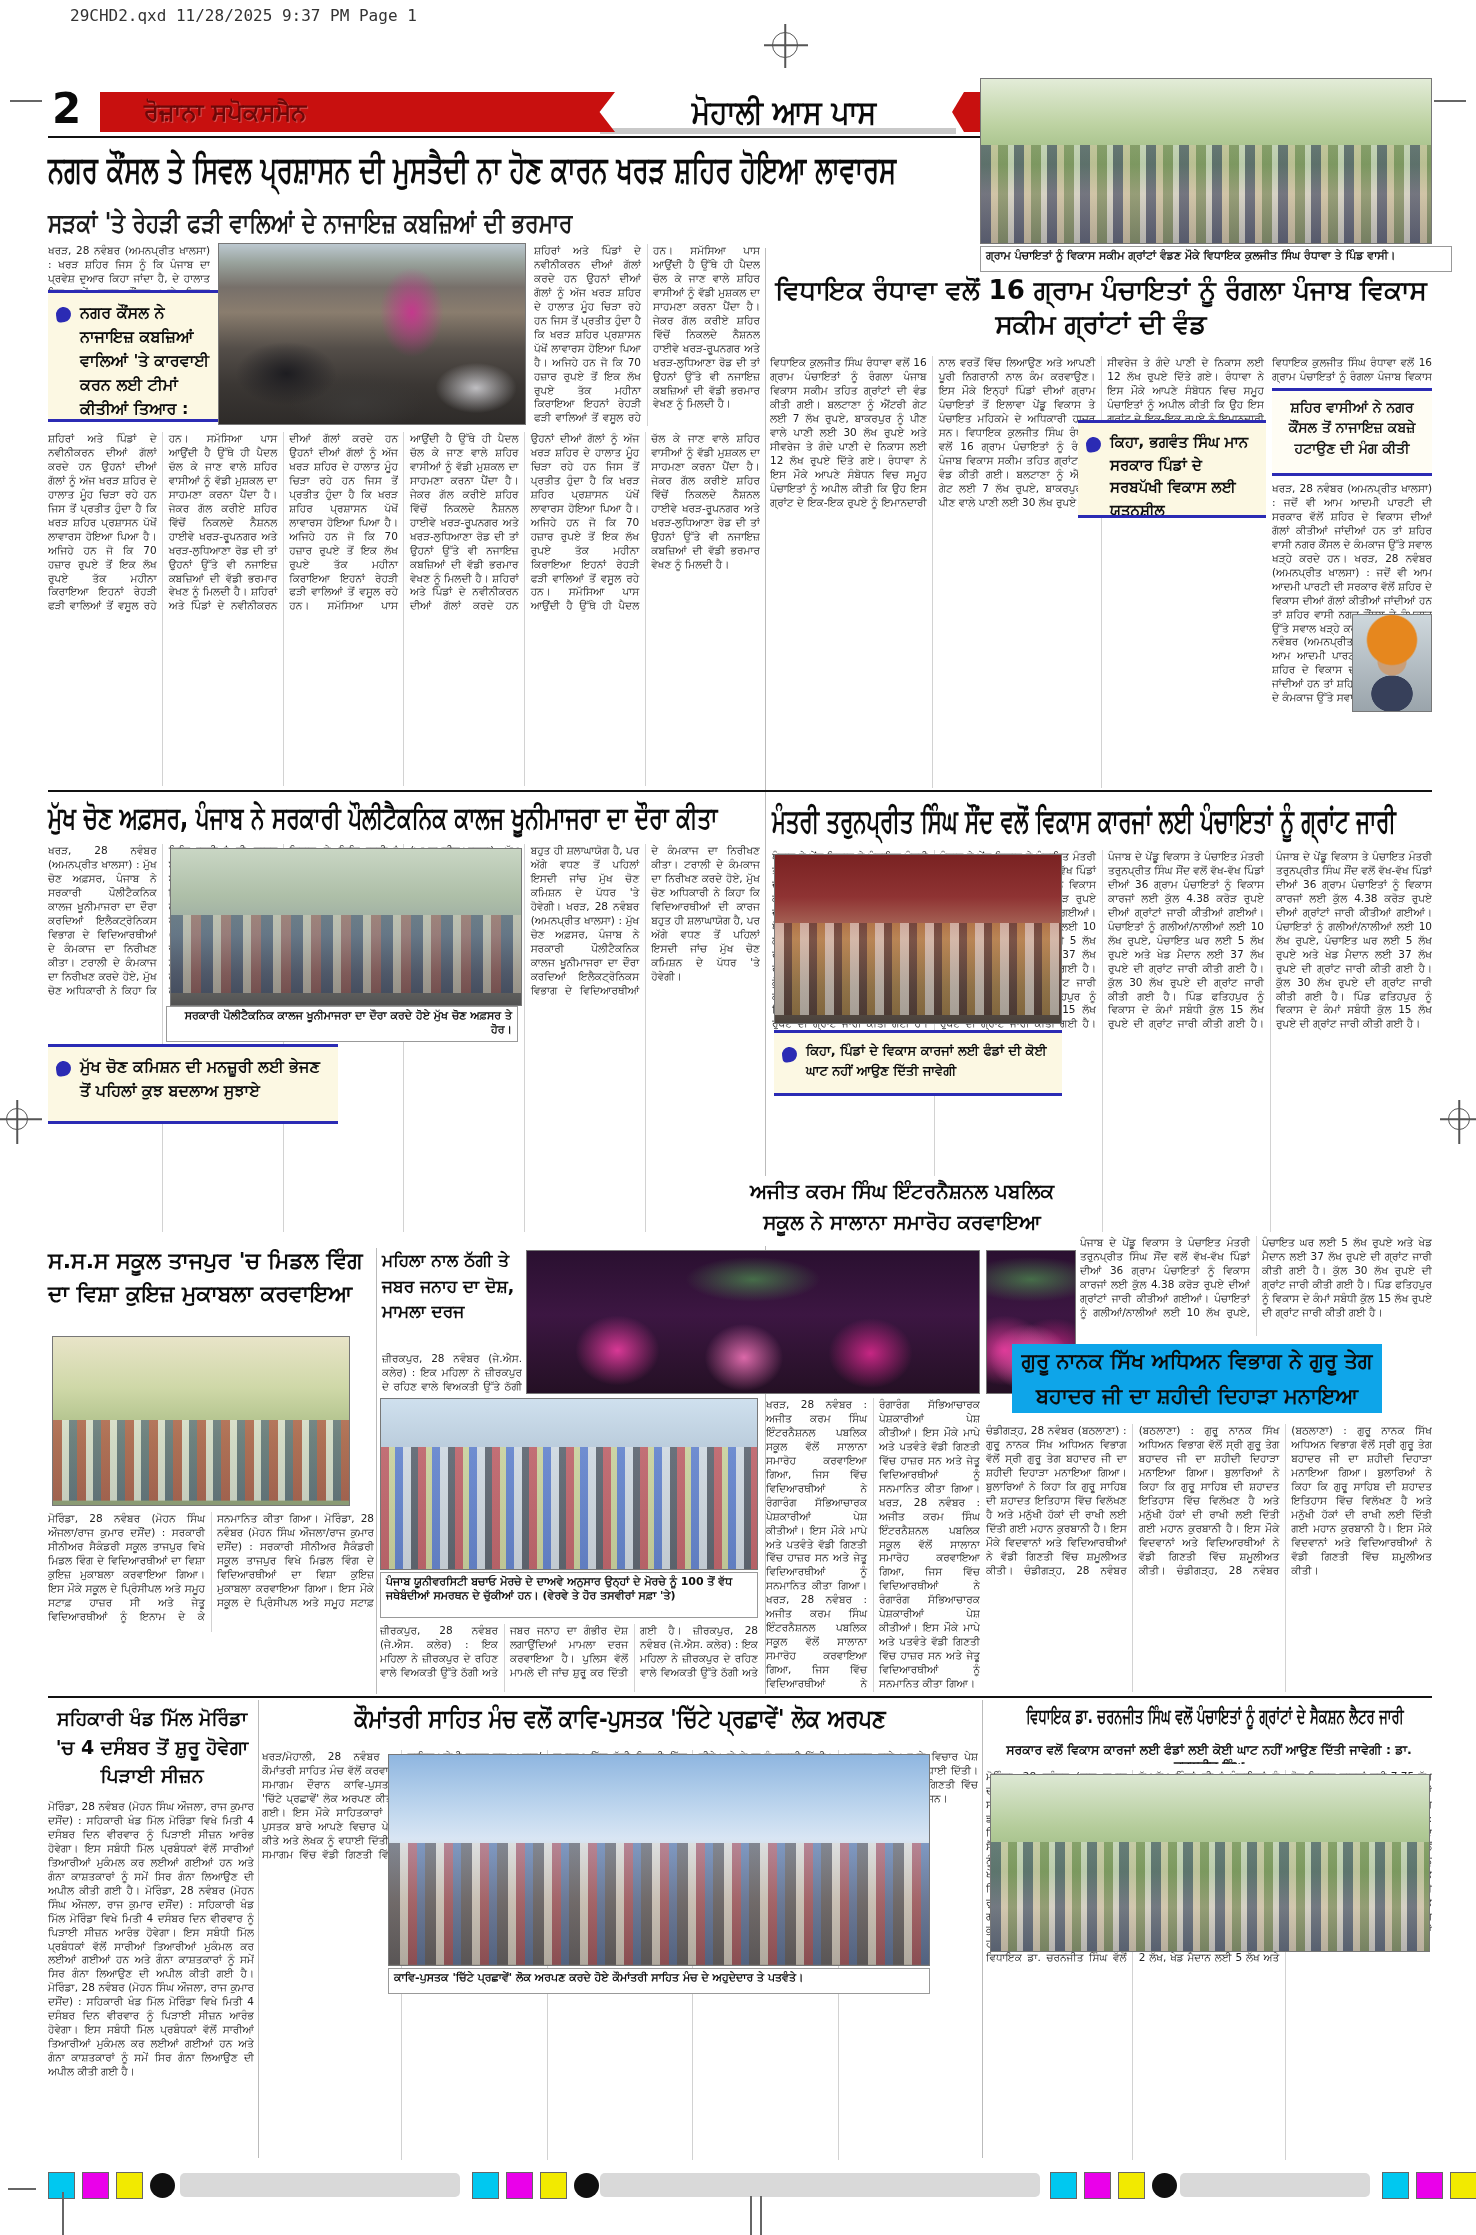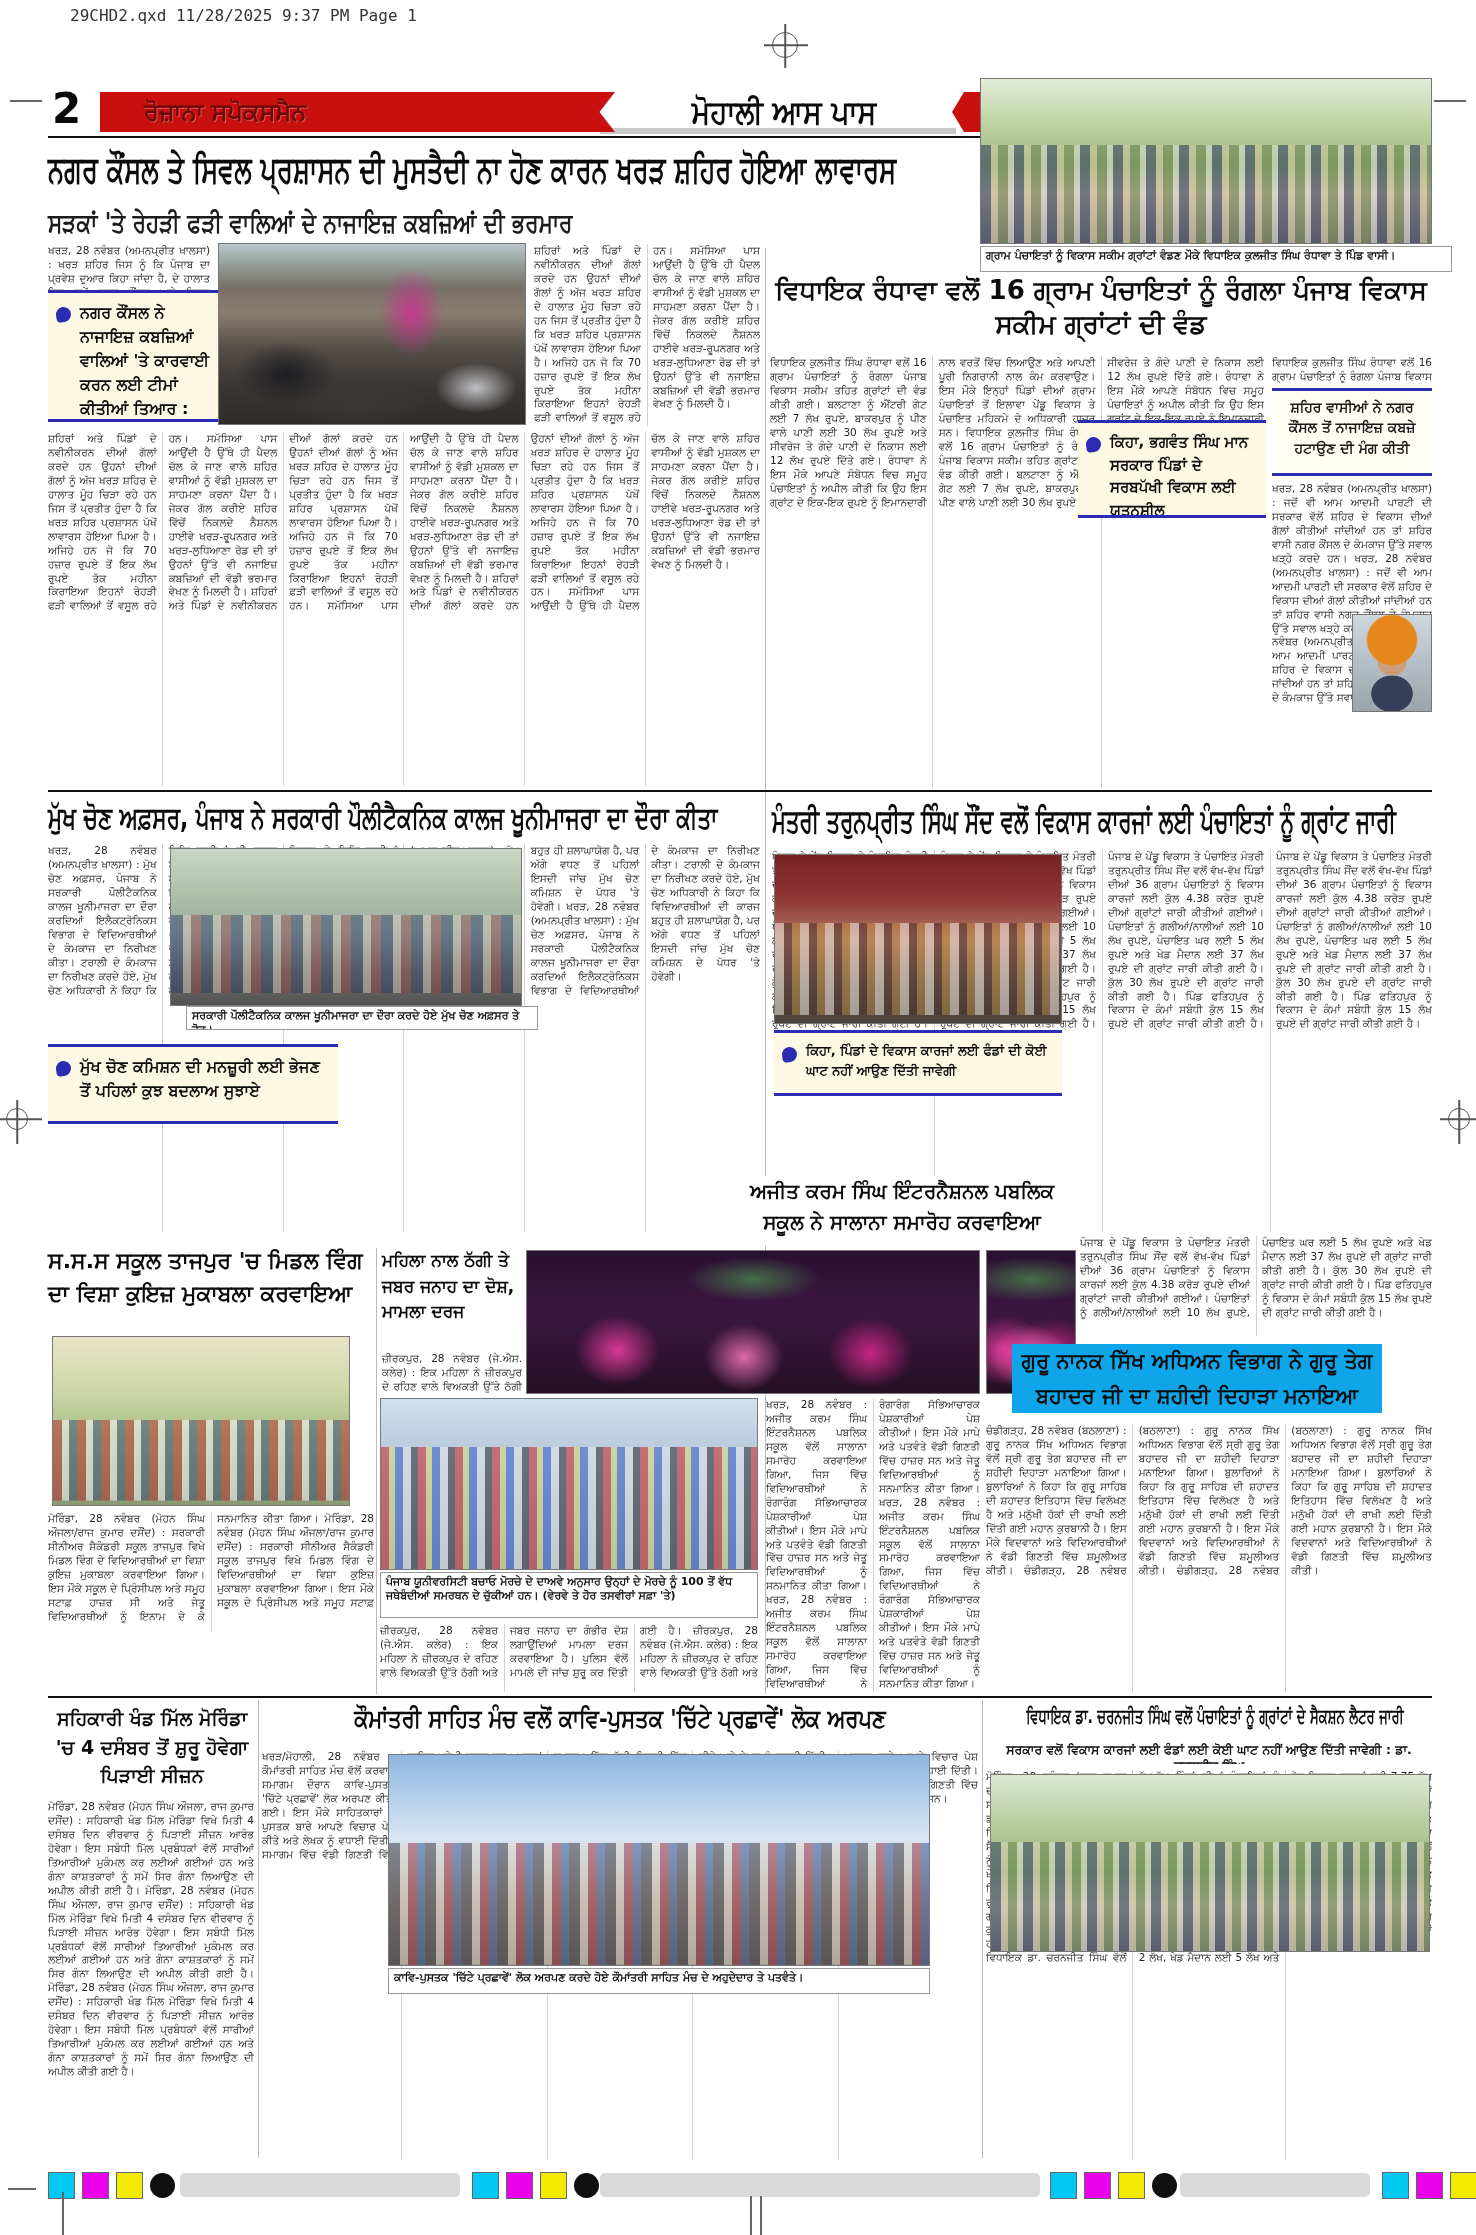--- a/index.html
+++ b/index.html
@@ -138,21 +138,21 @@
   <div class="abs bodytext" style="left:1272px;top:356px;width:160px;height:28px;">ਵਿਧਾਇਕ ਕੁਲਜੀਤ ਸਿੰਘ ਰੰਧਾਵਾ ਵਲੋਂ 16 ਗ੍ਰਾਮ ਪੰਚਾਇਤਾਂ ਨੂੰ ਰੰਗਲਾ ਪੰਜਾਬ ਵਿਕਾਸ ਸਕੀਮ ਤਹਿਤ ਗ੍ਰਾਂਟਾਂ ਦੀ ਵੰਡ ਕੀਤੀ ਗਈ। ਬਲਟਾਣਾ ਨੂੰ ਐਂਟਰੀ ਗੇਟ ਲਈ 7 ਲੱਖ ਰੁਪਏ, ਬਾਕਰਪੁਰ ਨੂੰ ਪੀਣ ਵਾਲੇ ਪਾਣੀ ਲਈ 30 ਲੱਖ ਰੁਪਏ ਅਤੇ ਸੀਵਰੇਜ ਤੇ ਗੰਦੇ ਪਾਣੀ ਦੇ ਨਿਕਾਸ ਲਈ 12 ਲੱਖ ਰੁਪਏ ਦਿੱਤੇ ਗਏ। ਰੰਧਾਵਾ ਨੇ ਇਸ ਮੌਕੇ ਆਪਣੇ ਸੰਬੋਧਨ ਵਿਚ ਸਮੂਹ ਪੰਚਾਇਤਾਂ ਨੂੰ ਅਪੀਲ ਕੀਤੀ ਕਿ ਉਹ ਇਸ ਗ੍ਰਾਂਟ ਦੇ ਇਕ-ਇਕ ਰੁਪਏ ਨੂੰ ਇਮਾਨਦਾਰੀ ਨਾਲ ਵਰਤੋਂ ਵਿੱਚ ਲਿਆਉਣ ਅਤੇ ਆਪਣੀ ਪੂਰੀ ਨਿਗਰਾਨੀ ਨਾਲ ਕੰਮ ਕਰਵਾਉਣ। ਇਸ ਮੌਕੇ ਇਨ੍ਹਾਂ ਪਿੰਡਾਂ ਦੀਆਂ ਗ੍ਰਾਮ ਪੰਚਾਇਤਾਂ ਤੋਂ ਇਲਾਵਾ ਪੇਂਡੂ ਵਿਕਾਸ ਤੇ ਪੰਚਾਇਤ ਮਹਿਕਮੇ ਦੇ ਅਧਿਕਾਰੀ ਹਾਜ਼ਰ ਸਨ।</div>
   <div class="abs minihl" style="left:1272px;top:388px;width:160px;height:88px;">ਸ਼ਹਿਰ ਵਾਸੀਆਂ ਨੇ ਨਗਰ ਕੌਂਸਲ ਤੋਂ ਨਾਜਾਇਜ਼ ਕਬਜ਼ੇ ਹਟਾਉਣ ਦੀ ਮੰਗ ਕੀਤੀ</div>
   <div class="abs bodytext" style="left:1272px;top:482px;width:160px;height:306px;">ਖਰੜ, 28 ਨਵੰਬਰ (ਅਮਨਪ੍ਰੀਤ ਖਾਲਸਾ) : ਜਦੋਂ ਵੀ ਆਮ ਆਦਮੀ ਪਾਰਟੀ ਦੀ ਸਰਕਾਰ ਵੱਲੋਂ ਸ਼ਹਿਰ ਦੇ ਵਿਕਾਸ ਦੀਆਂ ਗੱਲਾਂ ਕੀਤੀਆਂ ਜਾਂਦੀਆਂ ਹਨ ਤਾਂ ਸ਼ਹਿਰ ਵਾਸੀ ਨਗਰ ਕੌਂਸਲ ਦੇ ਕੰਮਕਾਜ ਉੱਤੇ ਸਵਾਲ ਖੜ੍ਹੇ ਕਰਦੇ ਹਨ। ਖਰੜ, 28 ਨਵੰਬਰ (ਅਮਨਪ੍ਰੀਤ ਖਾਲਸਾ) : ਜਦੋਂ ਵੀ ਆਮ ਆਦਮੀ ਪਾਰਟੀ ਦੀ ਸਰਕਾਰ ਵੱਲੋਂ ਸ਼ਹਿਰ ਦੇ ਵਿਕਾਸ ਦੀਆਂ ਗੱਲਾਂ ਕੀਤੀਆਂ ਜਾਂਦੀਆਂ ਹਨ ਤਾਂ ਸ਼ਹਿਰ ਵਾਸੀ ਨਗਰ ਕੌਂਸਲ ਦੇ ਕੰਮਕਾਜ ਉੱਤੇ ਸਵਾਲ ਖੜ੍ਹੇ ਕਰਦੇ ਹਨ। ਖਰੜ, 28 ਨਵੰਬਰ (ਅਮਨਪ੍ਰੀਤ ਖਾਲਸਾ) : ਜਦੋਂ ਵੀ ਆਮ ਆਦਮੀ ਪਾਰਟੀ ਦੀ ਸਰਕਾਰ ਵੱਲੋਂ ਸ਼ਹਿਰ ਦੇ ਵਿਕਾਸ ਦੀਆਂ ਗੱਲਾਂ ਕੀਤੀਆਂ ਜਾਂਦੀਆਂ ਹਨ ਤਾਂ ਸ਼ਹਿਰ ਵਾਸੀ ਨਗਰ ਕੌਂਸਲ ਦੇ ਕੰਮਕਾਜ ਉੱਤੇ ਸਵਾਲ ਖੜ੍ਹੇ ਕਰਦੇ ਹਨ।</div>
   <div class="abs ph ph-portrait" style="left:1352px;top:614px;width:80px;height:98px;"></div>
 
   <div class="abs blackrule" style="left:48px;top:790px;width:1384px;height:2px;"></div>
 
   <div class="abs hl nowrap" style="left:48px;top:800px;font-size:24px;transform:scale(.9,1.25);transform-origin:top left;">ਮੁੱਖ ਚੋਣ ਅਫ਼ਸਰ, ਪੰਜਾਬ ਨੇ ਸਰਕਾਰੀ ਪੌਲੀਟੈਕਨਿਕ ਕਾਲਜ ਖੂਨੀਮਾਜਰਾ ਦਾ ਦੌਰਾ ਕੀਤਾ</div>
   <div class="abs bodytext" style="left:48px;top:844px;width:712px;height:388px;column-count:6;">ਖਰੜ, 28 ਨਵੰਬਰ (ਅਮਨਪ੍ਰੀਤ ਖਾਲਸਾ) : ਮੁੱਖ ਚੋਣ ਅਫ਼ਸਰ, ਪੰਜਾਬ ਨੇ ਸਰਕਾਰੀ ਪੌਲੀਟੈਕਨਿਕ ਕਾਲਜ ਖੂਨੀਮਾਜਰਾ ਦਾ ਦੌਰਾ ਕਰਦਿਆਂ ਇਲੈਕਟ੍ਰੋਨਿਕਸ ਵਿਭਾਗ ਦੇ ਵਿਦਿਆਰਥੀਆਂ ਦੇ ਕੰਮਕਾਜ ਦਾ ਨਿਰੀਖਣ ਕੀਤਾ। ਟਰਾਲੀ ਦੇ ਕੰਮਕਾਜ ਦਾ ਨਿਰੀਖਣ ਕਰਦੇ ਹੋਏ, ਮੁੱਖ ਚੋਣ ਅਧਿਕਾਰੀ ਨੇ ਕਿਹਾ ਕਿ ਵਿਦਿਆਰਥੀਆਂ ਦੀ ਕਾਰਜ ਬਹੁਤ ਹੀ ਸ਼ਲਾਘਾਯੋਗ ਹੈ, ਪਰ ਅੱਗੇ ਵਧਣ ਤੋਂ ਪਹਿਲਾਂ ਇਸਦੀ ਜਾਂਚ ਮੁੱਖ ਚੋਣ ਕਮਿਸ਼ਨ ਦੇ ਪੱਧਰ 'ਤੇ ਹੋਵੇਗੀ। ਖਰੜ, 28 ਨਵੰਬਰ (ਅਮਨਪ੍ਰੀਤ ਖਾਲਸਾ) : ਮੁੱਖ ਚੋਣ ਅਫ਼ਸਰ, ਪੰਜਾਬ ਨੇ ਸਰਕਾਰੀ ਪੌਲੀਟੈਕਨਿਕ ਕਾਲਜ ਖੂਨੀਮਾਜਰਾ ਦਾ ਦੌਰਾ ਕਰਦਿਆਂ ਇਲੈਕਟ੍ਰੋਨਿਕਸ ਵਿਭਾਗ ਦੇ ਵਿਦਿਆਰਥੀਆਂ ਦੇ ਕੰਮਕਾਜ ਦਾ ਨਿਰੀਖਣ ਕੀਤਾ। ਟਰਾਲੀ ਦੇ ਕੰਮਕਾਜ ਦਾ ਨਿਰੀਖਣ ਕਰਦੇ ਹੋਏ, ਮੁੱਖ ਚੋਣ ਅਧਿਕਾਰੀ ਨੇ ਕਿਹਾ ਕਿ ਵਿਦਿਆਰਥੀਆਂ ਦੀ ਕਾਰਜ ਬਹੁਤ ਹੀ ਸ਼ਲਾਘਾਯੋਗ ਹੈ, ਪਰ ਅੱਗੇ ਵਧਣ ਤੋਂ ਪਹਿਲਾਂ ਇਸਦੀ ਜਾਂਚ ਮੁੱਖ ਚੋਣ ਕਮਿਸ਼ਨ ਦੇ ਪੱਧਰ 'ਤੇ ਹੋਵੇਗੀ। ਖਰੜ, 28 ਨਵੰਬਰ (ਅਮਨਪ੍ਰੀਤ ਖਾਲਸਾ) : ਮੁੱਖ ਚੋਣ ਅਫ਼ਸਰ, ਪੰਜਾਬ ਨੇ ਸਰਕਾਰੀ ਪੌਲੀਟੈਕਨਿਕ ਕਾਲਜ ਖੂਨੀਮਾਜਰਾ ਦਾ ਦੌਰਾ ਕਰਦਿਆਂ ਇਲੈਕਟ੍ਰੋਨਿਕਸ ਵਿਭਾਗ ਦੇ ਵਿਦਿਆਰਥੀਆਂ ਦੇ ਕੰਮਕਾਜ ਦਾ ਨਿਰੀਖਣ ਕੀਤਾ। ਟਰਾਲੀ ਦੇ ਕੰਮਕਾਜ ਦਾ ਨਿਰੀਖਣ ਕਰਦੇ ਹੋਏ, ਮੁੱਖ ਚੋਣ ਅਧਿਕਾਰੀ ਨੇ ਕਿਹਾ ਕਿ ਵਿਦਿਆਰਥੀਆਂ ਦੀ ਕਾਰਜ ਬਹੁਤ ਹੀ ਸ਼ਲਾਘਾਯੋਗ ਹੈ, ਪਰ ਅੱਗੇ ਵਧਣ ਤੋਂ ਪਹਿਲਾਂ ਇਸਦੀ ਜਾਂਚ ਮੁੱਖ ਚੋਣ ਕਮਿਸ਼ਨ ਦੇ ਪੱਧਰ 'ਤੇ ਹੋਵੇਗੀ। ਖਰੜ, 28 ਨਵੰਬਰ (ਅਮਨਪ੍ਰੀਤ ਖਾਲਸਾ) : ਮੁੱਖ ਚੋਣ ਅਫ਼ਸਰ, ਪੰਜਾਬ ਨੇ ਸਰਕਾਰੀ ਪੌਲੀਟੈਕਨਿਕ ਕਾਲਜ ਖੂਨੀਮਾਜਰਾ ਦਾ ਦੌਰਾ ਕਰਦਿਆਂ ਇਲੈਕਟ੍ਰੋਨਿਕਸ ਵਿਭਾਗ ਦੇ ਵਿਦਿਆਰਥੀਆਂ ਦੇ ਕੰਮਕਾਜ ਦਾ ਨਿਰੀਖਣ ਕੀਤਾ। ਟਰਾਲੀ ਦੇ ਕੰਮਕਾਜ ਦਾ ਨਿਰੀਖਣ ਕਰਦੇ ਹੋਏ, ਮੁੱਖ ਚੋਣ ਅਧਿਕਾਰੀ ਨੇ ਕਿਹਾ ਕਿ ਵਿਦਿਆਰਥੀਆਂ ਦੀ ਕਾਰਜ ਬਹੁਤ ਹੀ ਸ਼ਲਾਘਾਯੋਗ ਹੈ, ਪਰ ਅੱਗੇ ਵਧਣ ਤੋਂ ਪਹਿਲਾਂ ਇਸਦੀ ਜਾਂਚ ਮੁੱਖ ਚੋਣ ਕਮਿਸ਼ਨ ਦੇ ਪੱਧਰ 'ਤੇ ਹੋਵੇਗੀ।</div>
   <div class="abs ph ph-college" style="left:170px;top:848px;width:352px;height:158px;"></div>
-  <div class="abs caption" style="left:186px;top:1006px;width:352px;height:24px;">ਸਰਕਾਰੀ ਪੌਲੀਟੈਕਨਿਕ ਕਾਲਜ ਖੂਨੀਮਾਜਰਾ ਦਾ ਦੌਰਾ ਕਰਦੇ ਹੋਏ ਮੁੱਖ ਚੋਣ ਅਫ਼ਸਰ ਤੇ ਹੋਰ।</div>
+  <div class="abs caption" style="left:166px;top:1006px;width:352px;height:36px;text-align:right;">ਸਰਕਾਰੀ ਪੌਲੀਟੈਕਨਿਕ ਕਾਲਜ ਖੂਨੀਮਾਜਰਾ ਦਾ ਦੌਰਾ ਕਰਦੇ ਹੋਏ ਮੁੱਖ ਚੋਣ ਅਫ਼ਸਰ ਤੇ ਹੋਰ।</div>
   <div class="abs pq" style="left:48px;top:1044px;width:290px;height:80px;">
     <span class="qicon"></span>
     <span>ਮੁੱਖ ਚੋਣ ਕਮਿਸ਼ਨ ਦੀ ਮਨਜ਼ੂਰੀ ਲਈ ਭੇਜਣ ਤੋਂ ਪਹਿਲਾਂ ਕੁਝ ਬਦਲਾਅ ਸੁਝਾਏ</span>
   </div>
 
   <div class="abs hl nowrap" style="left:772px;top:802px;font-size:25px;transform:scale(.85,1.3);transform-origin:top left;">ਮੰਤਰੀ ਤਰੁਨਪ੍ਰੀਤ ਸਿੰਘ ਸੌਂਦ ਵਲੋਂ ਵਿਕਾਸ ਕਾਰਜਾਂ ਲਈ ਪੰਚਾਇਤਾਂ ਨੂੰ ਗ੍ਰਾਂਟ ਜਾਰੀ</div>
   <div class="abs bodytext" style="left:772px;top:850px;width:660px;height:382px;column-count:4;">ਪੰਜਾਬ ਦੇ ਪੇਂਡੂ ਵਿਕਾਸ ਤੇ ਪੰਚਾਇਤ ਮੰਤਰੀ ਤਰੁਨਪ੍ਰੀਤ ਸਿੰਘ ਸੌਂਦ ਵਲੋਂ ਵੱਖ-ਵੱਖ ਪਿੰਡਾਂ ਦੀਆਂ 36 ਗ੍ਰਾਮ ਪੰਚਾਇਤਾਂ ਨੂੰ ਵਿਕਾਸ ਕਾਰਜਾਂ ਲਈ ਕੁੱਲ 4.38 ਕਰੋੜ ਰੁਪਏ ਦੀਆਂ ਗ੍ਰਾਂਟਾਂ ਜਾਰੀ ਕੀਤੀਆਂ ਗਈਆਂ। ਪੰਚਾਇਤਾਂ ਨੂੰ ਗਲੀਆਂ/ਨਾਲੀਆਂ ਲਈ 10 ਲੱਖ ਰੁਪਏ, ਪੰਚਾਇਤ ਘਰ ਲਈ 5 ਲੱਖ ਰੁਪਏ ਅਤੇ ਖੇਡ ਮੈਦਾਨ ਲਈ 37 ਲੱਖ ਰੁਪਏ ਦੀ ਗ੍ਰਾਂਟ ਜਾਰੀ ਕੀਤੀ ਗਈ ਹੈ। ਕੁੱਲ 30 ਲੱਖ ਰੁਪਏ ਦੀ ਗ੍ਰਾਂਟ ਜਾਰੀ ਕੀਤੀ ਗਈ ਹੈ। ਪਿੰਡ ਫਤਿਹਪੁਰ ਨੂੰ ਵਿਕਾਸ ਦੇ ਕੰਮਾਂ ਸਬੰਧੀ ਕੁੱਲ 15 ਲੱਖ ਰੁਪਏ ਦੀ ਗ੍ਰਾਂਟ ਜਾਰੀ ਕੀਤੀ ਗਈ ਹੈ। ਪੰਜਾਬ ਦੇ ਪੇਂਡੂ ਵਿਕਾਸ ਤੇ ਪੰਚਾਇਤ ਮੰਤਰੀ ਤਰੁਨਪ੍ਰੀਤ ਸਿੰਘ ਸੌਂਦ ਵਲੋਂ ਵੱਖ-ਵੱਖ ਪਿੰਡਾਂ ਦੀਆਂ 36 ਗ੍ਰਾਮ ਪੰਚਾਇਤਾਂ ਨੂੰ ਵਿਕਾਸ ਕਾਰਜਾਂ ਲਈ ਕੁੱਲ 4.38 ਕਰੋੜ ਰੁਪਏ ਦੀਆਂ ਗ੍ਰਾਂਟਾਂ ਜਾਰੀ ਕੀਤੀਆਂ ਗਈਆਂ। ਪੰਚਾਇਤਾਂ ਨੂੰ ਗਲੀਆਂ/ਨਾਲੀਆਂ ਲਈ 10 ਲੱਖ ਰੁਪਏ, ਪੰਚਾਇਤ ਘਰ ਲਈ 5 ਲੱਖ ਰੁਪਏ ਅਤੇ ਖੇਡ ਮੈਦਾਨ ਲਈ 37 ਲੱਖ ਰੁਪਏ ਦੀ ਗ੍ਰਾਂਟ ਜਾਰੀ ਕੀਤੀ ਗਈ ਹੈ। ਕੁੱਲ 30 ਲੱਖ ਰੁਪਏ ਦੀ ਗ੍ਰਾਂਟ ਜਾਰੀ ਕੀਤੀ ਗਈ ਹੈ। ਪਿੰਡ ਫਤਿਹਪੁਰ ਨੂੰ ਵਿਕਾਸ ਦੇ ਕੰਮਾਂ ਸਬੰਧੀ ਕੁੱਲ 15 ਲੱਖ ਰੁਪਏ ਦੀ ਗ੍ਰਾਂਟ ਜਾਰੀ ਕੀਤੀ ਗਈ ਹੈ। ਪੰਜਾਬ ਦੇ ਪੇਂਡੂ ਵਿਕਾਸ ਤੇ ਪੰਚਾਇਤ ਮੰਤਰੀ ਤਰੁਨਪ੍ਰੀਤ ਸਿੰਘ ਸੌਂਦ ਵਲੋਂ ਵੱਖ-ਵੱਖ ਪਿੰਡਾਂ ਦੀਆਂ 36 ਗ੍ਰਾਮ ਪੰਚਾਇਤਾਂ ਨੂੰ ਵਿਕਾਸ ਕਾਰਜਾਂ ਲਈ ਕੁੱਲ 4.38 ਕਰੋੜ ਰੁਪਏ ਦੀਆਂ ਗ੍ਰਾਂਟਾਂ ਜਾਰੀ ਕੀਤੀਆਂ ਗਈਆਂ। ਪੰਚਾਇਤਾਂ ਨੂੰ ਗਲੀਆਂ/ਨਾਲੀਆਂ ਲਈ 10 ਲੱਖ ਰੁਪਏ, ਪੰਚਾਇਤ ਘਰ ਲਈ 5 ਲੱਖ ਰੁਪਏ ਅਤੇ ਖੇਡ ਮੈਦਾਨ ਲਈ 37 ਲੱਖ ਰੁਪਏ ਦੀ ਗ੍ਰਾਂਟ ਜਾਰੀ ਕੀਤੀ ਗਈ ਹੈ। ਕੁੱਲ 30 ਲੱਖ ਰੁਪਏ ਦੀ ਗ੍ਰਾਂਟ ਜਾਰੀ ਕੀਤੀ ਗਈ ਹੈ। ਪਿੰਡ ਫਤਿਹਪੁਰ ਨੂੰ ਵਿਕਾਸ ਦੇ ਕੰਮਾਂ ਸਬੰਧੀ ਕੁੱਲ 15 ਲੱਖ ਰੁਪਏ ਦੀ ਗ੍ਰਾਂਟ ਜਾਰੀ ਕੀਤੀ ਗਈ ਹੈ। ਪੰਜਾਬ ਦੇ ਪੇਂਡੂ ਵਿਕਾਸ ਤੇ ਪੰਚਾਇਤ ਮੰਤਰੀ ਤਰੁਨਪ੍ਰੀਤ ਸਿੰਘ ਸੌਂਦ ਵਲੋਂ ਵੱਖ-ਵੱਖ ਪਿੰਡਾਂ ਦੀਆਂ 36 ਗ੍ਰਾਮ ਪੰਚਾਇਤਾਂ ਨੂੰ ਵਿਕਾਸ ਕਾਰਜਾਂ ਲਈ ਕੁੱਲ 4.38 ਕਰੋੜ ਰੁਪਏ ਦੀਆਂ ਗ੍ਰਾਂਟਾਂ ਜਾਰੀ ਕੀਤੀਆਂ ਗਈਆਂ। ਪੰਚਾਇਤਾਂ ਨੂੰ ਗਲੀਆਂ/ਨਾਲੀਆਂ ਲਈ 10 ਲੱਖ ਰੁਪਏ, ਪੰਚਾਇਤ ਘਰ ਲਈ 5 ਲੱਖ ਰੁਪਏ ਅਤੇ ਖੇਡ ਮੈਦਾਨ ਲਈ 37 ਲੱਖ ਰੁਪਏ ਦੀ ਗ੍ਰਾਂਟ ਜਾਰੀ ਕੀਤੀ ਗਈ ਹੈ। ਕੁੱਲ 30 ਲੱਖ ਰੁਪਏ ਦੀ ਗ੍ਰਾਂਟ ਜਾਰੀ ਕੀਤੀ ਗਈ ਹੈ। ਪਿੰਡ ਫਤਿਹਪੁਰ ਨੂੰ ਵਿਕਾਸ ਦੇ ਕੰਮਾਂ ਸਬੰਧੀ ਕੁੱਲ 15 ਲੱਖ ਰੁਪਏ ਦੀ ਗ੍ਰਾਂਟ ਜਾਰੀ ਕੀਤੀ ਗਈ ਹੈ।</div>
   <div class="abs ph ph-stage" style="left:774px;top:854px;width:288px;height:170px;"></div>
   <div class="abs hl" style="left:740px;top:1176px;width:324px;height:70px;font-size:20px;line-height:1.55;text-align:center;background:#fff;">ਅਜੀਤ ਕਰਮ ਸਿੰਘ ਇੰਟਰਨੈਸ਼ਨਲ ਪਬਲਿਕ ਸਕੂਲ ਨੇ ਸਾਲਾਨਾ ਸਮਾਰੋਹ ਕਰਵਾਇਆ</div>
 

